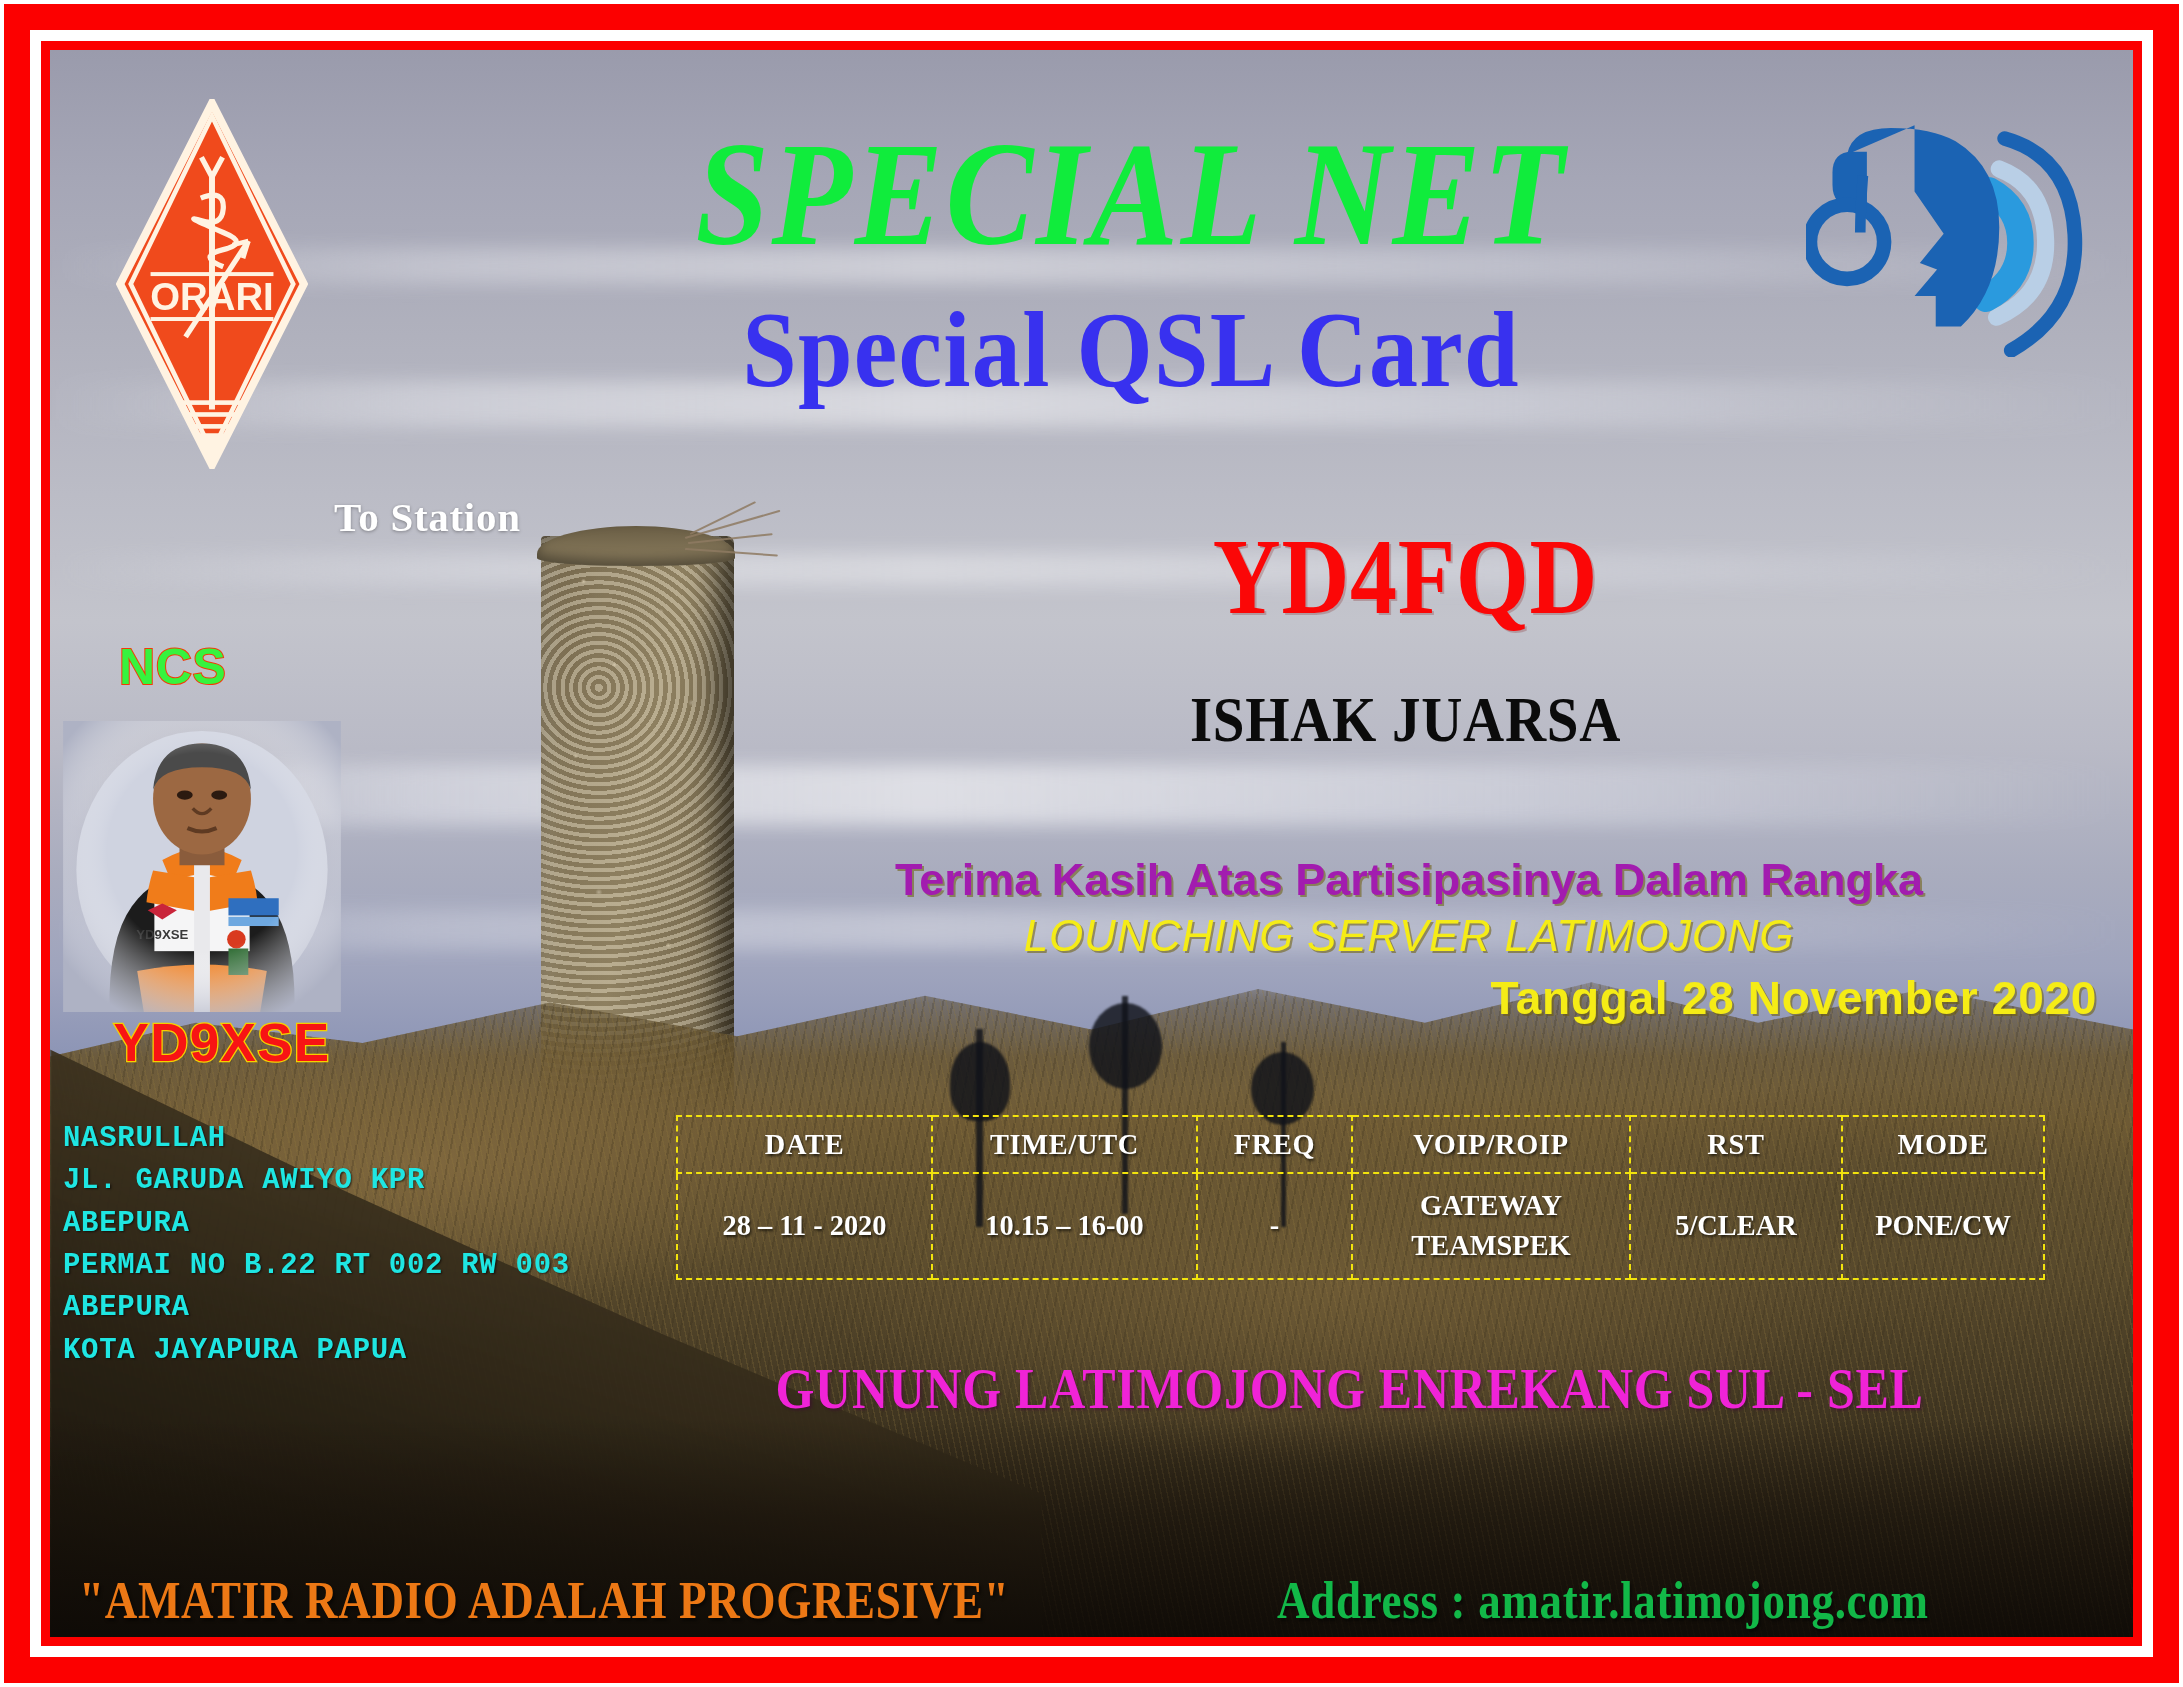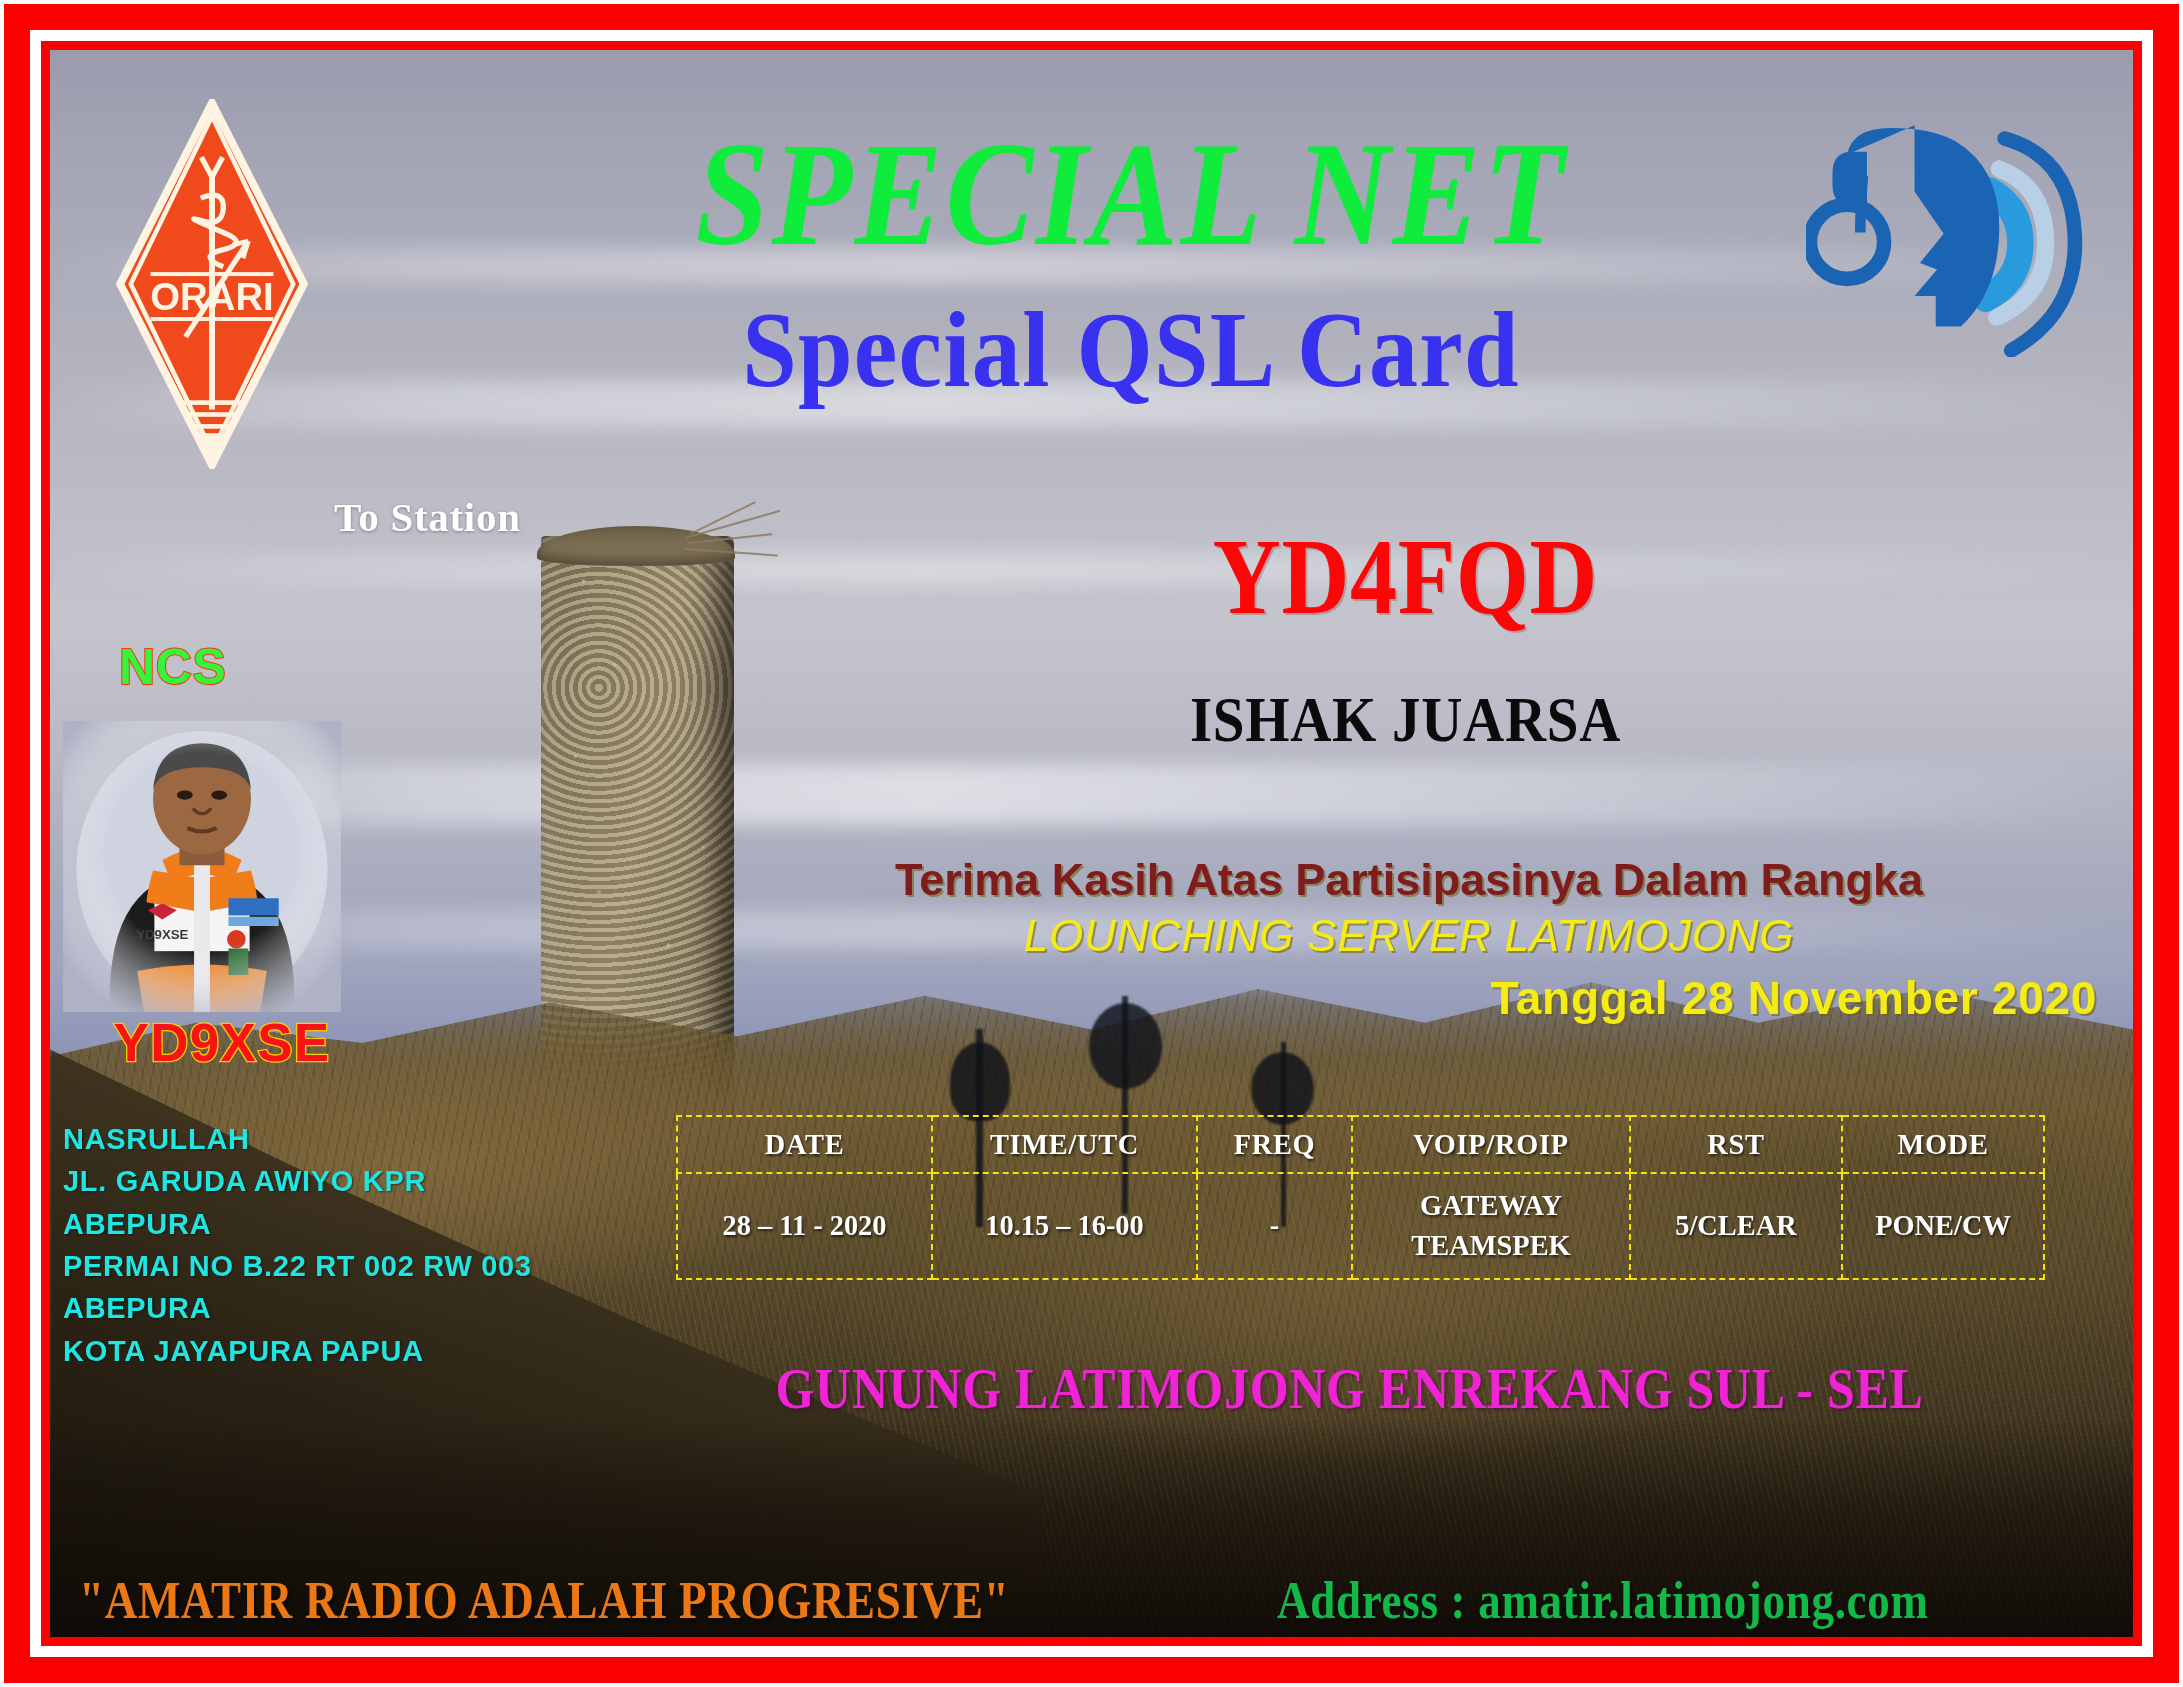--- a/index.html
+++ b/index.html
@@ -221,21 +221,21 @@
     letter-spacing:0.7px;
   }
 
   .thanks-block{
     position:absolute;left:721px;right:86px;top:853px;
     text-align:center;
     font-family:"Liberation Sans", sans-serif;
   }
   .thanks1{
     font-weight:bold;font-size:45px;line-height:1.18;
-    color:#7f1d1d;
+    color:#a21caf;
     text-shadow:2px 2px 0 rgba(110,92,10,.55);
     letter-spacing:0px;
   }
   .thanks2{
     font-weight:normal;font-style:italic;font-size:44px;line-height:1.35;
     color:#f5ec16;
     text-shadow:2px 2px 0 rgba(110,92,10,.55);
     letter-spacing:0.7px;
   }
   .thanks3{
@@ -262,21 +262,21 @@
     position:absolute;left:83px;top:1012px;width:278px;text-align:center;
     font-family:"Liberation Sans", sans-serif;
     font-weight:bold;font-size:53px;color:#f81414;
     -webkit-text-stroke:2.6px #f5d000;
     paint-order: stroke fill;
     letter-spacing:1.3px;
   }
 
   .address{
     position:absolute;left:63px;top:1118px;
-    font-family:Liberation Sans, sans-serif;
+    font-family:Liberation Mono, monospace;
     font-weight:bold;font-size:29px;line-height:1.46;
     color:#1fe6e2;
     letter-spacing:0.7px;
     text-shadow:1.3px 1.3px 2px rgba(0,0,0,.55);
   }
   .address div{white-space:nowrap;}
 
   
   .qso-table{
     position:absolute;left:676px;top:1115px;width:1366px;

